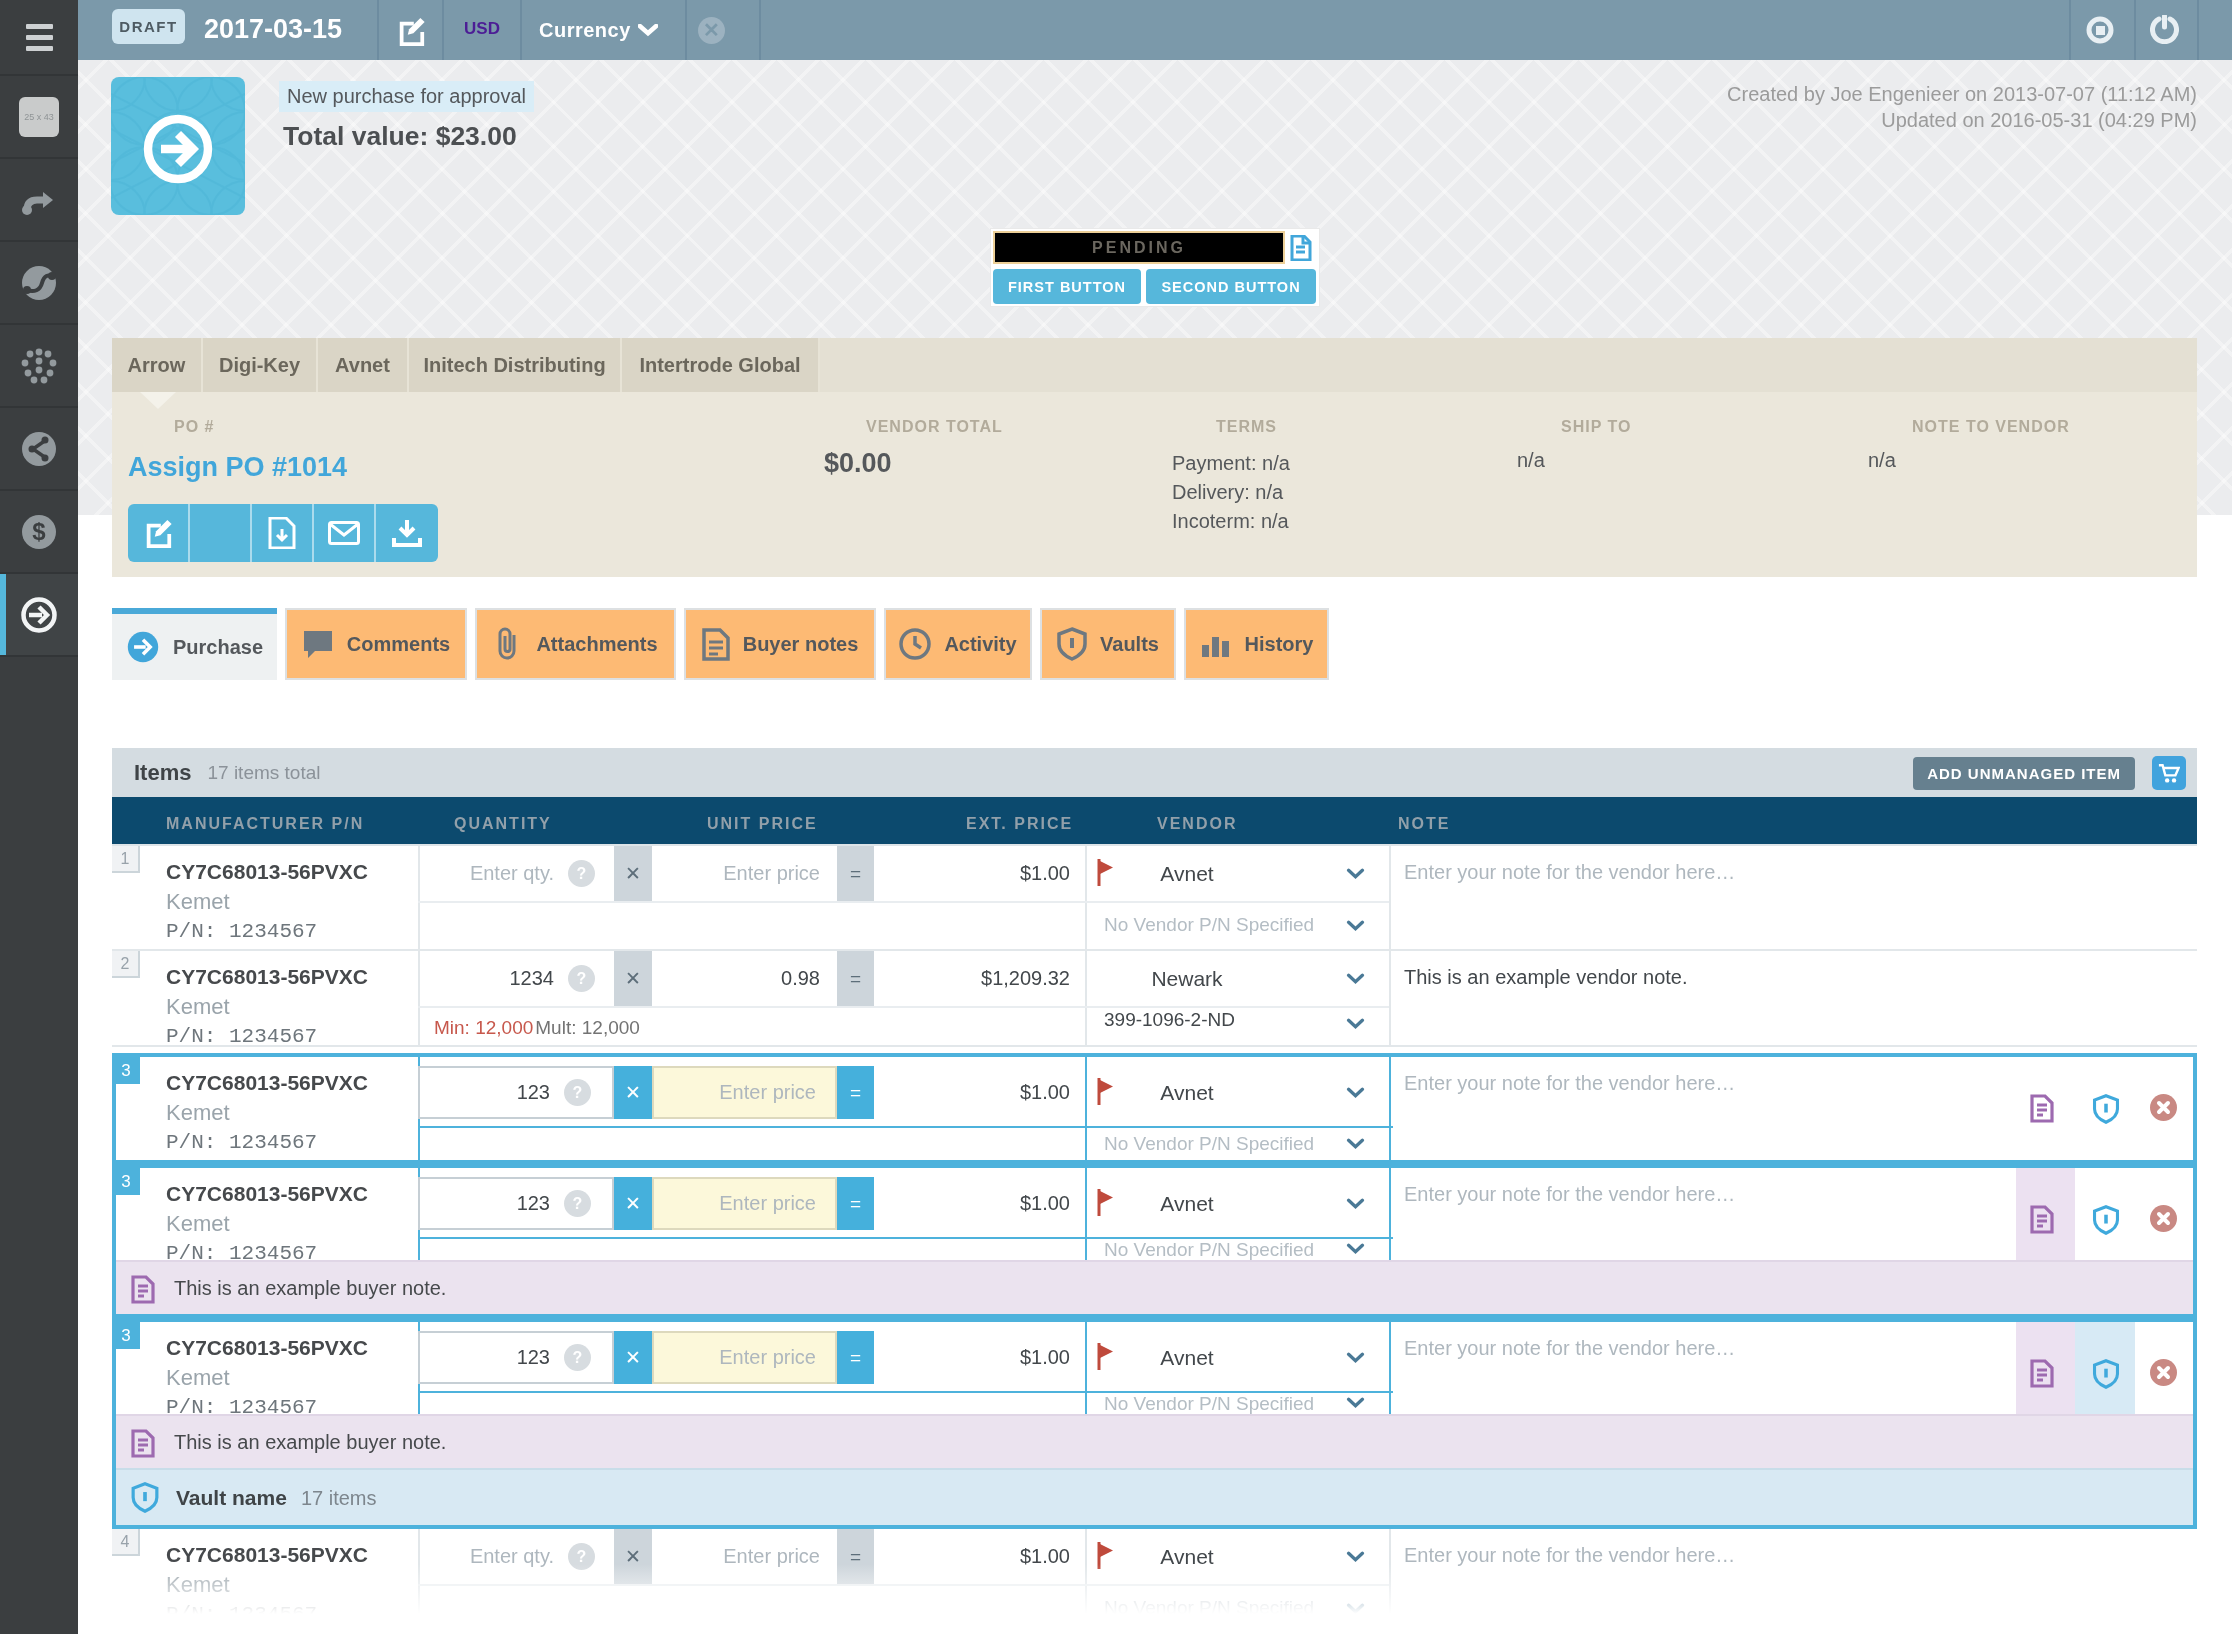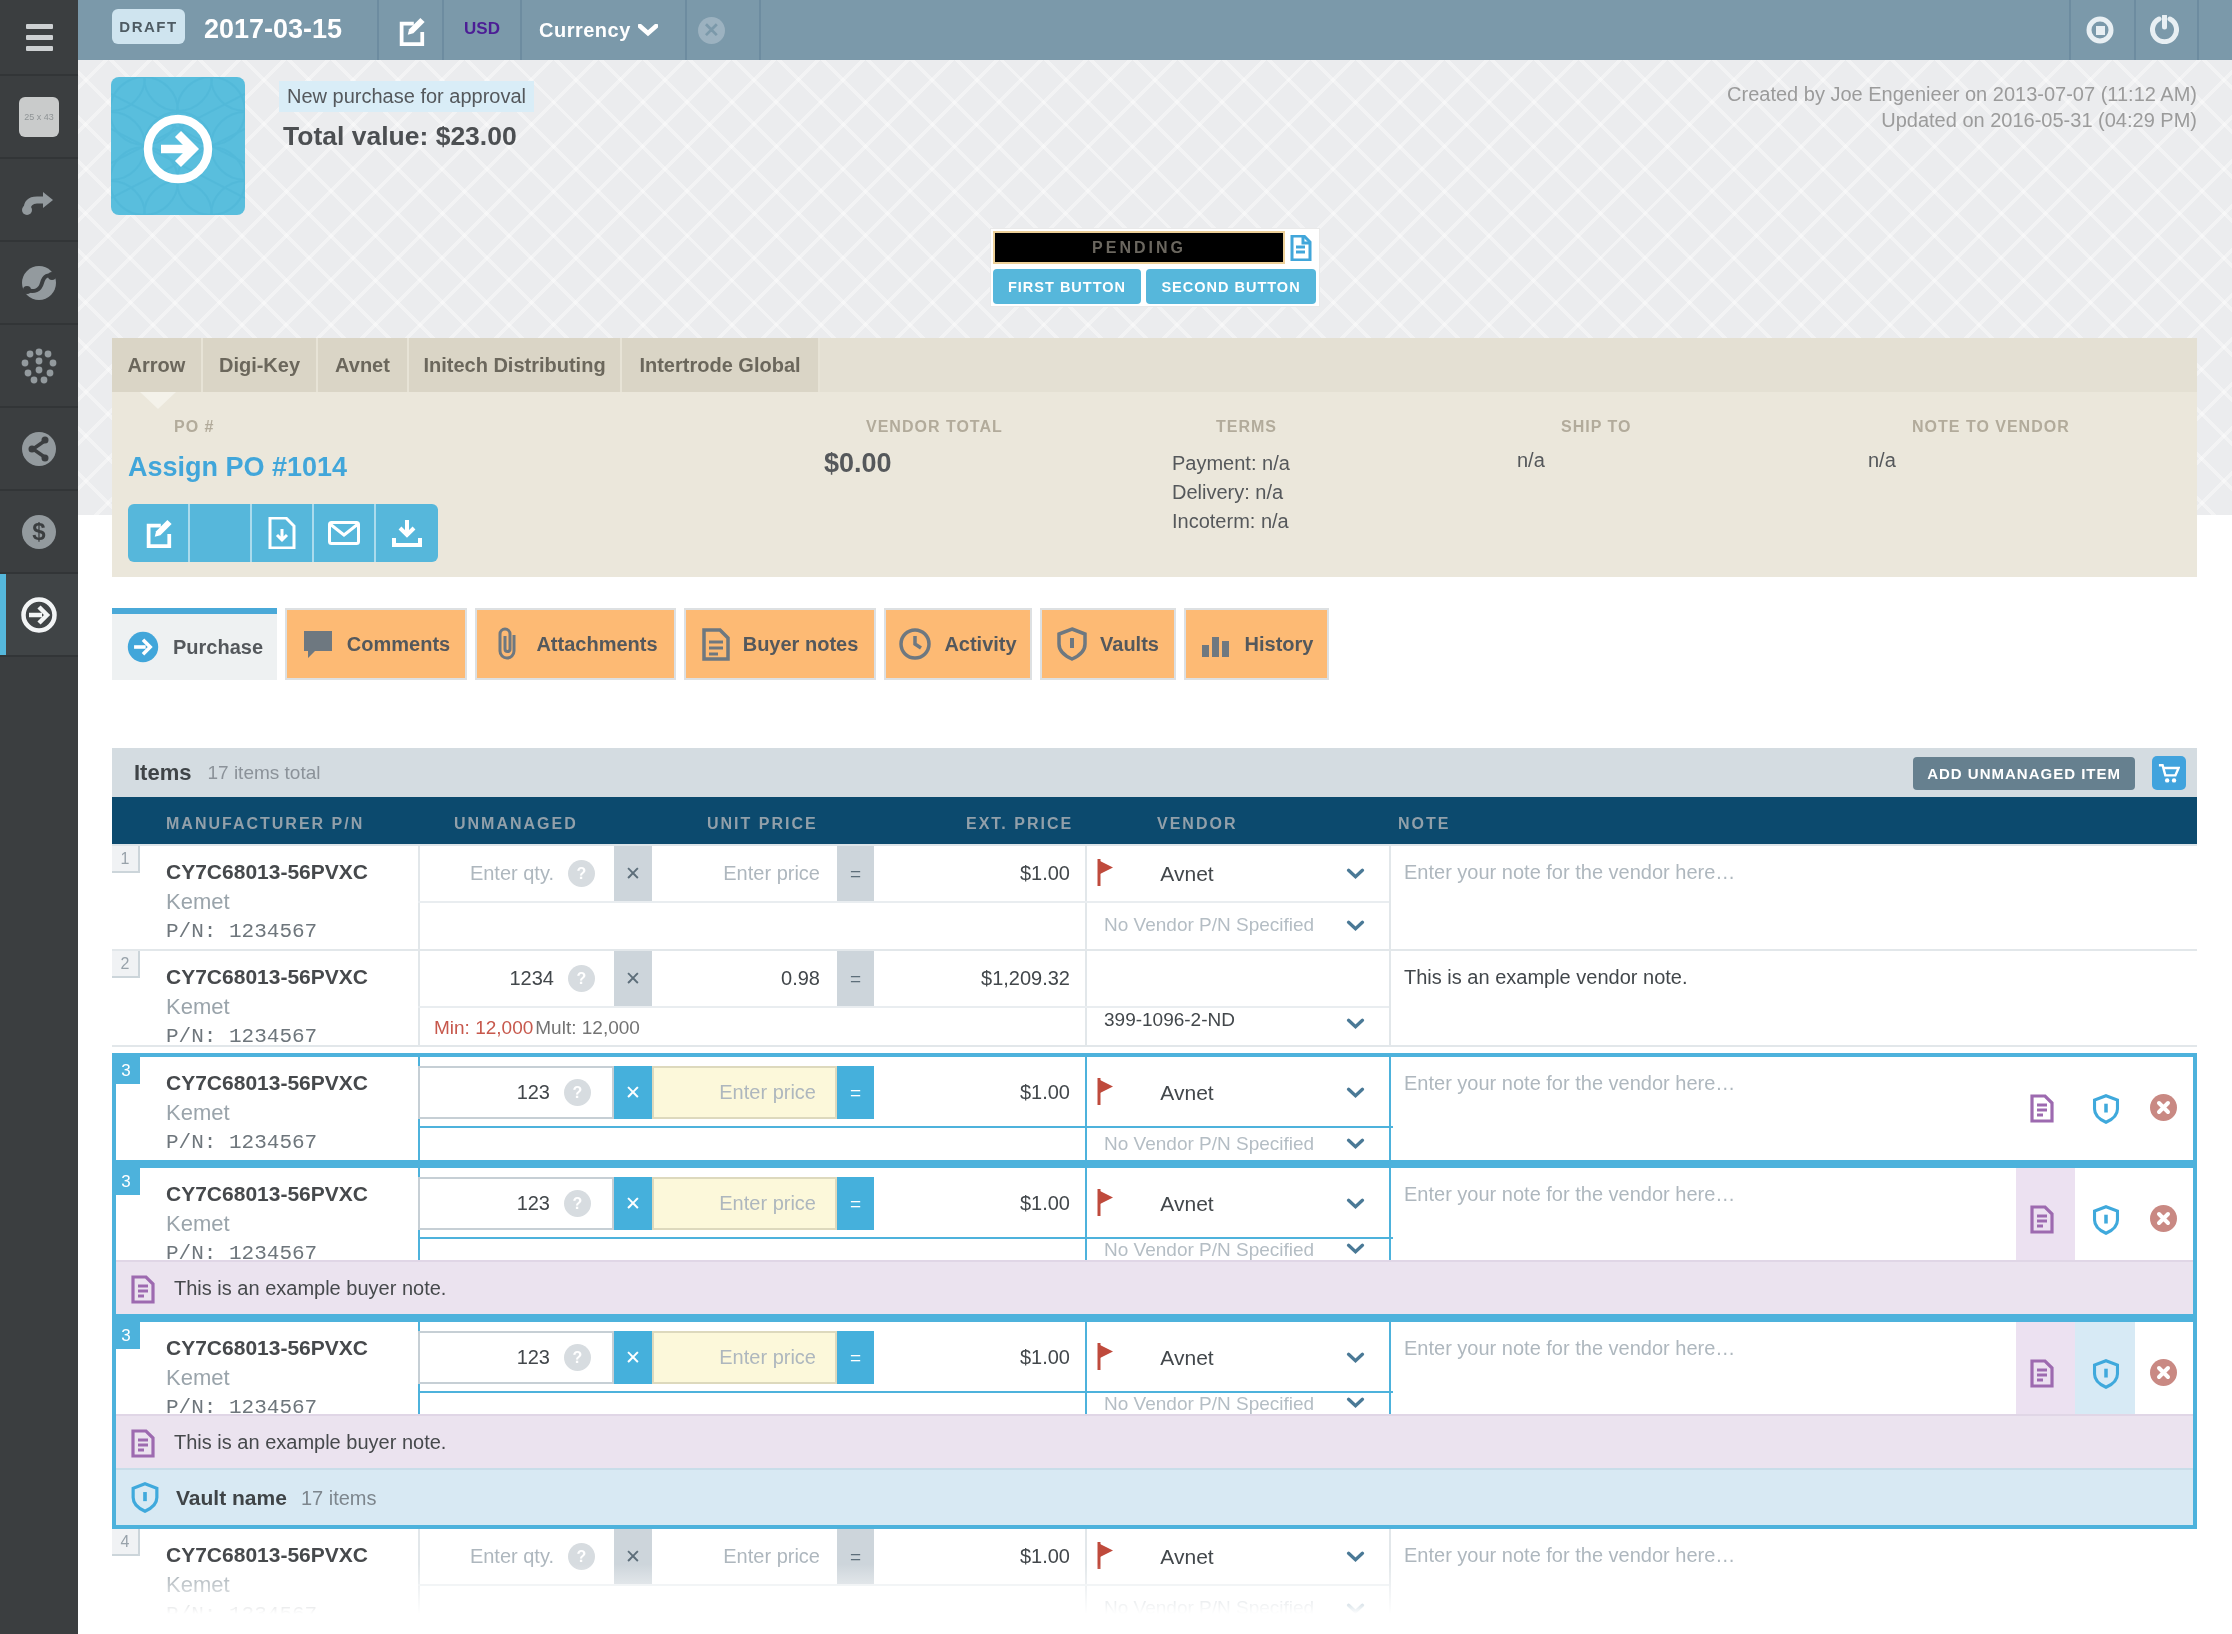--- a/index.html
+++ b/index.html
@@ -369,21 +369,21 @@
     <div class="cartbtn">
         <svg width="22" height="21" viewBox="0 0 24 22">
           <path d="M1 2 h4 l3 11 h11 l3.5 -8 h-16" fill="none" stroke="#fff" stroke-width="2.6"></path>
           <circle cx="10" cy="18.5" r="2.4" fill="#fff"></circle>
           <circle cx="17.5" cy="18.5" r="2.4" fill="#fff"></circle>
         </svg>
       </div>
   </div>
   <div class="thead">
     <div class="th" style="left:54px">MANUFACTURER P/N</div>
-    <div class="th" style="left:342px">UNMANAGED</div>
+    <div class="th" style="left:342px">QUANTITY</div>
     <div class="th" style="left:595px">UNIT PRICE</div>
     <div class="th" style="left:854px">EXT. PRICE</div>
     <div class="th" style="left:1045px">VENDOR</div>
     <div class="th" style="left:1286px">NOTE</div>
   </div>
 
   <div class="row" style="height:105px">
     <div class="vline" style="left:306px"></div>
       <div class="vline" style="left:973px"></div>
       <div class="vline" style="left:1277px"></div>
@@ -439,20 +439,26 @@
     <div class="qtycell">
         <div class="qv val">1234</div>
         <div class="qm">?</div>
       </div>
     <div class="opbox" style="left:502px">✕</div>
     <div class="prcell">
         <div class="qv val">0.98</div>
       </div>
     <div class="opbox" style="left:725px;width:37px">=</div>
     <div class="extcell">$1,209.32</div>
+    <div class="vencell">
+      <div class="vname">Newark</div>
+      <svg class="chev" width="19" height="12" viewBox="0 0 20 13">
+          <path d="M2.5 2.5 L10 9.5 L17.5 2.5" stroke="#4a7996" stroke-width="3.6" fill="none" stroke-linecap="round"></path>
+        </svg>
+    </div>
     <div class="minmult"><span class="r">Min: 12,000</span><span class="g">Mult: 12,000</span></div>
     <div class="vsub" style="top:48px;height:42px">
       <div class="t val" style="line-height:42px">399-1096-2-ND</div>
       <svg class="chev" width="19" height="12" viewBox="0 0 20 13">
           <path d="M2.5 2.5 L10 9.5 L17.5 2.5" stroke="#4a7996" stroke-width="3.6" fill="none" stroke-linecap="round"></path>
         </svg>
     </div>
     <div class="notecell">
         <div class="noteph val">This is an example vendor note.</div>
       </div>

